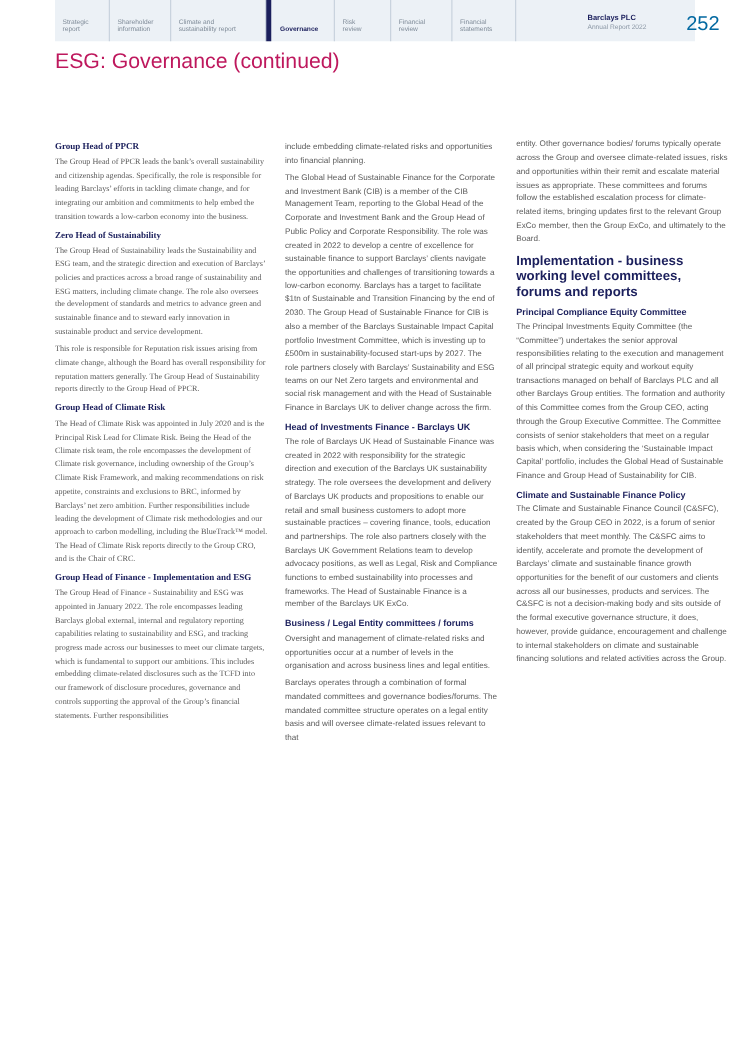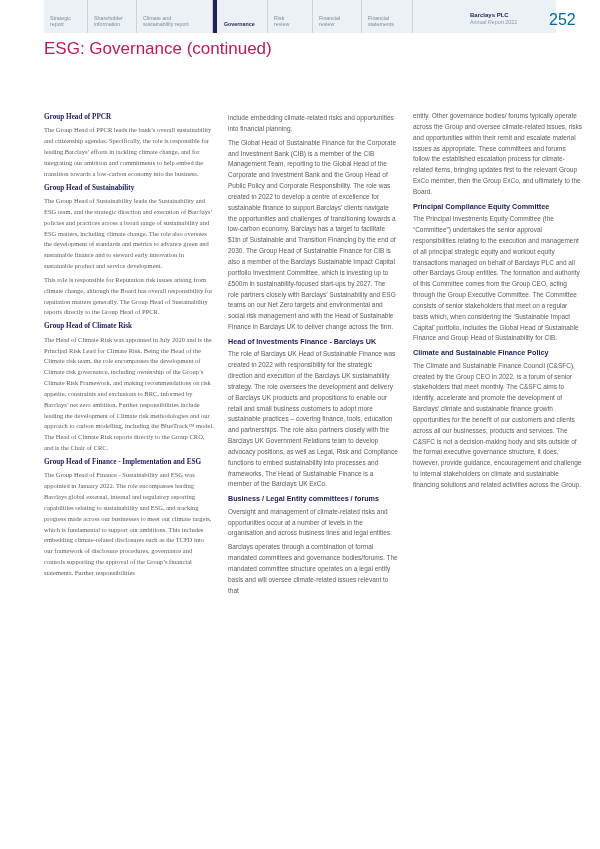--- a/index.html
+++ b/index.html
@@ -78,38 +78,39 @@
   <span class="brand-name">Barclays PLC</span>
   <span class="brand-sub">Annual Report 2022</span>
 </div>
 <div class="page-num">252</div>
 
 <h1 class="page-title">ESG: Governance (continued)</h1>
 
 <section class="col col1">
   <h3>Group Head of PPCR</h3>
   <p>The Group Head of PPCR leads the bank’s overall sustainability and citizenship agendas. Specifically, the role is responsible for leading Barclays’ efforts in tackling climate change, and for integrating our ambition and commitments to help embed the transition towards a low-carbon economy into the business.</p>
-  <h3>Group Head of Sustainability</h3>
+  <h3>Zero Head of Sustainability</h3>
   <p>The Group Head of Sustainability leads the Sustainability and ESG team, and the strategic direction and execution of Barclays’ policies and practices across a broad range of sustainability and ESG matters, including climate change. The role also oversees the development of standards and metrics to advance green and sustainable finance and to steward early innovation in sustainable product and service development.</p>
   <p>This role is responsible for Reputation risk issues arising from climate change, although the Board has overall responsibility for reputation matters generally. The Group Head of Sustainability reports directly to the Group Head of PPCR.</p>
   <h3>Group Head of Climate Risk</h3>
   <p>The Head of Climate Risk was appointed in July 2020 and is the Principal Risk Lead for Climate Risk. Being the Head of the Climate risk team, the role encompasses the development of Climate risk governance, including ownership of the Group’s Climate Risk Framework, and making recommendations on risk appetite, constraints and exclusions to BRC, informed by Barclays’ net zero ambition. Further responsibilities include leading the development of Climate risk methodologies and our approach to carbon modelling, including the BlueTrack™ model. The Head of Climate Risk reports directly to the Group CRO, and is the Chair of CRC.</p>
   <h3>Group Head of Finance - Implementation and ESG</h3>
   <p>The Group Head of Finance - Sustainability and ESG was appointed in January 2022. The role encompasses leading Barclays global external, internal and regulatory reporting capabilities relating to sustainability and ESG, and tracking progress made across our businesses to meet our climate targets, which is fundamental to support our ambitions. This includes embedding climate-related disclosures such as the TCFD into our framework of disclosure procedures, governance and controls supporting the approval of the Group’s financial statements. Further responsibilities</p>
 </section>
 
 <section class="col col2">
   <p>include embedding climate-related risks and opportunities into financial planning.</p>
   <p>The Global Head of Sustainable Finance for the Corporate and Investment Bank (CIB) is a member of the CIB Management Team, reporting to the Global Head of the Corporate and Investment Bank and the Group Head of Public Policy and Corporate Responsibility. The role was created in 2022 to develop a centre of excellence for sustainable finance to support Barclays’ clients navigate the opportunities and challenges of transitioning towards a low-carbon economy. Barclays has a target to facilitate $1tn of Sustainable and Transition Financing by the end of 2030. The Group Head of Sustainable Finance for CIB is also a member of the Barclays Sustainable Impact Capital portfolio Investment Committee, which is investing up to £500m in sustainability-focused start-ups by 2027. The role partners closely with Barclays’ Sustainability and ESG teams on our Net Zero targets and environmental and social risk management and with the Head of Sustainable Finance in Barclays UK to deliver change across the firm.</p>
   <h3>Head of Investments Finance - Barclays UK</h3>
   <p>The role of Barclays UK Head of Sustainable Finance was created in 2022 with responsibility for the strategic direction and execution of the Barclays UK sustainability strategy. The role oversees the development and delivery of Barclays UK products and propositions to enable our retail and small business customers to adopt more sustainable practices – covering finance, tools, education and partnerships. The role also partners closely with the Barclays UK Government Relations team to develop advocacy positions, as well as Legal, Risk and Compliance functions to embed sustainability into processes and frameworks. The Head of Sustainable Finance is a member of the Barclays UK ExCo.</p>
   <h3>Business / Legal Entity committees / forums</h3>
   <p>Oversight and management of climate-related risks and opportunities occur at a number of levels in the organisation and across business lines and legal entities.</p>
   <p>Barclays operates through a combination of formal mandated committees and governance bodies/forums. The mandated committee structure operates on a legal entity basis and will oversee climate-related issues relevant to that</p>
 </section>
 
 <section class="col col3">
   <p>entity. Other governance bodies/ forums typically operate across the Group and oversee climate-related issues, risks and opportunities within their remit and escalate material issues as appropriate. These committees and forums follow the established escalation process for climate-related items, bringing updates first to the relevant Group ExCo member, then the Group ExCo, and ultimately to the Board.</p>
+  <h2>Implementation - business working level committees, forums and reports</h2>
   <h3>Principal Compliance Equity Committee</h3>
   <p>The Principal Investments Equity Committee (the “Committee”) undertakes the senior approval responsibilities relating to the execution and management of all principal strategic equity and workout equity transactions managed on behalf of Barclays PLC and all other Barclays Group entities. The formation and authority of this Committee comes from the Group CEO, acting through the Group Executive Committee. The Committee consists of senior stakeholders that meet on a regular basis which, when considering the ‘Sustainable Impact Capital’ portfolio, includes the Global Head of Sustainable Finance and Group Head of Sustainability for CIB.</p>
   <h3>Climate and Sustainable Finance Policy</h3>
   <p>The Climate and Sustainable Finance Council (C&amp;SFC), created by the Group CEO in 2022, is a forum of senior stakeholders that meet monthly. The C&amp;SFC aims to identify, accelerate and promote the development of Barclays’ climate and sustainable finance growth opportunities for the benefit of our customers and clients across all our businesses, products and services. The C&amp;SFC is not a decision-making body and sits outside of the formal executive governance structure, it does, however, provide guidance, encouragement and challenge to internal stakeholders on climate and sustainable financing solutions and related activities across the Group.</p>
 </section>
 
 </body></html>

